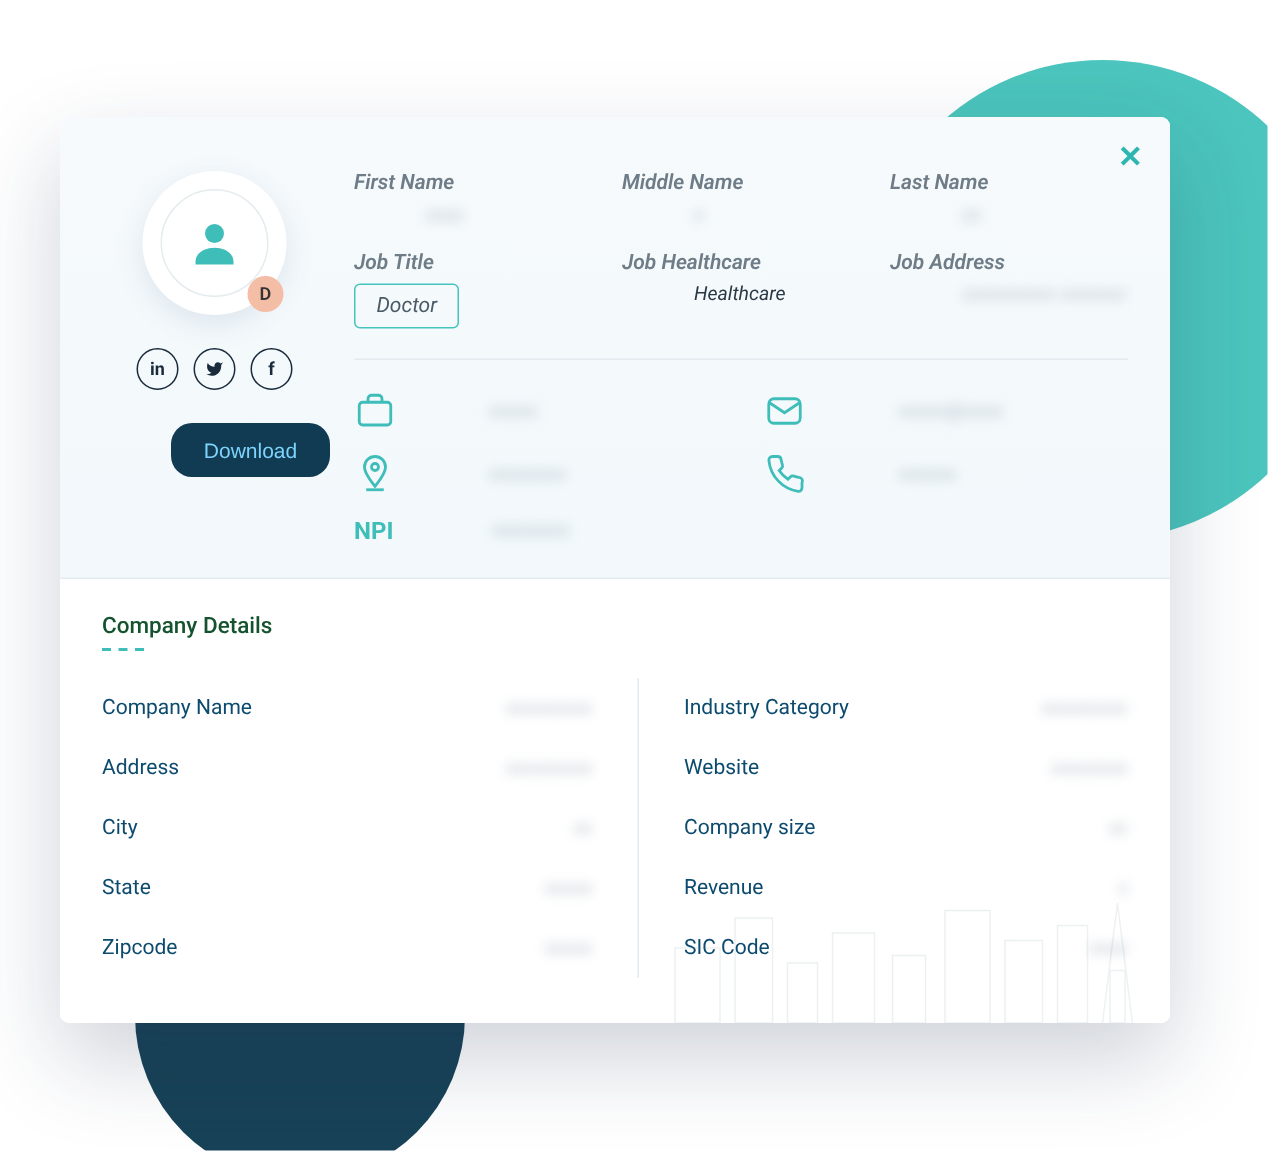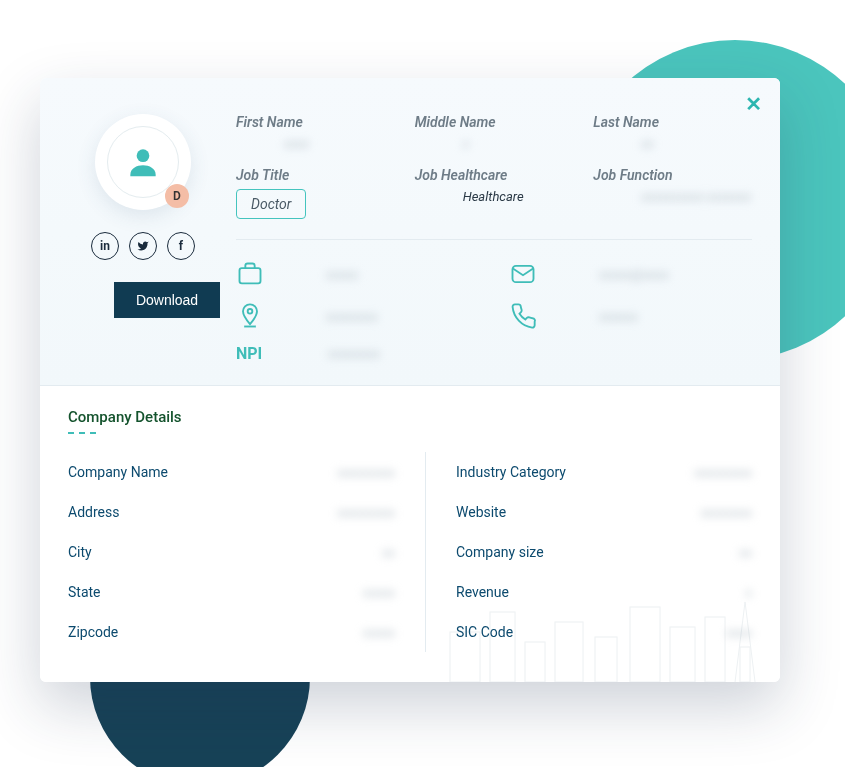--- a/index.html
+++ b/index.html
@@ -104,23 +104,23 @@
     display: flex;
     align-items: center;
     justify-content: center;
     font-size: 12px;
     font-weight: 700;
     color: #1a2b3c;
     cursor: pointer;
   }
   .download-btn {
     background: #103b52;
-    color: #ffffff;
+    color: #7dd3fc;
     border: none;
-    border-radius: 0;
+    border-radius: 14px;
     padding: 10px 22px;
     font-size: 14px;
     cursor: pointer;
     margin-left: 48px;
   }
   .right-col { flex: 1; padding-left: 18px; }
   .name-grid, .job-grid {
     display: grid;
     grid-template-columns: 1fr 1fr 1fr;
     gap: 10px 20px;
@@ -256,21 +256,21 @@
       <div class="job-grid">
         <div>
           <div class="field-label">Job Title</div>
           <div><span class="pill">Doctor</span></div>
         </div>
         <div>
           <div class="field-label">Job Healthcare</div>
           <div class="field-value">Healthcare</div>
         </div>
         <div>
-          <div class="field-label">Job Function</div>
+          <div class="field-label">Job Address</div>
           <div class="field-value blur">xxxxxxxxxx xxxxxxx</div>
         </div>
       </div>
 
       <div class="contact-grid">
         <div class="contact-row">
           <svg class="contact-icon" width="28" height="28" viewBox="0 0 24 24" fill="none" stroke="currentColor" stroke-width="1.6">
               <rect x="3" y="7" width="18" height="13" rx="2"></rect>
               <path d="M8 7V5a2 2 0 012-2h4a2 2 0 012 2v2"></path>
             </svg>

